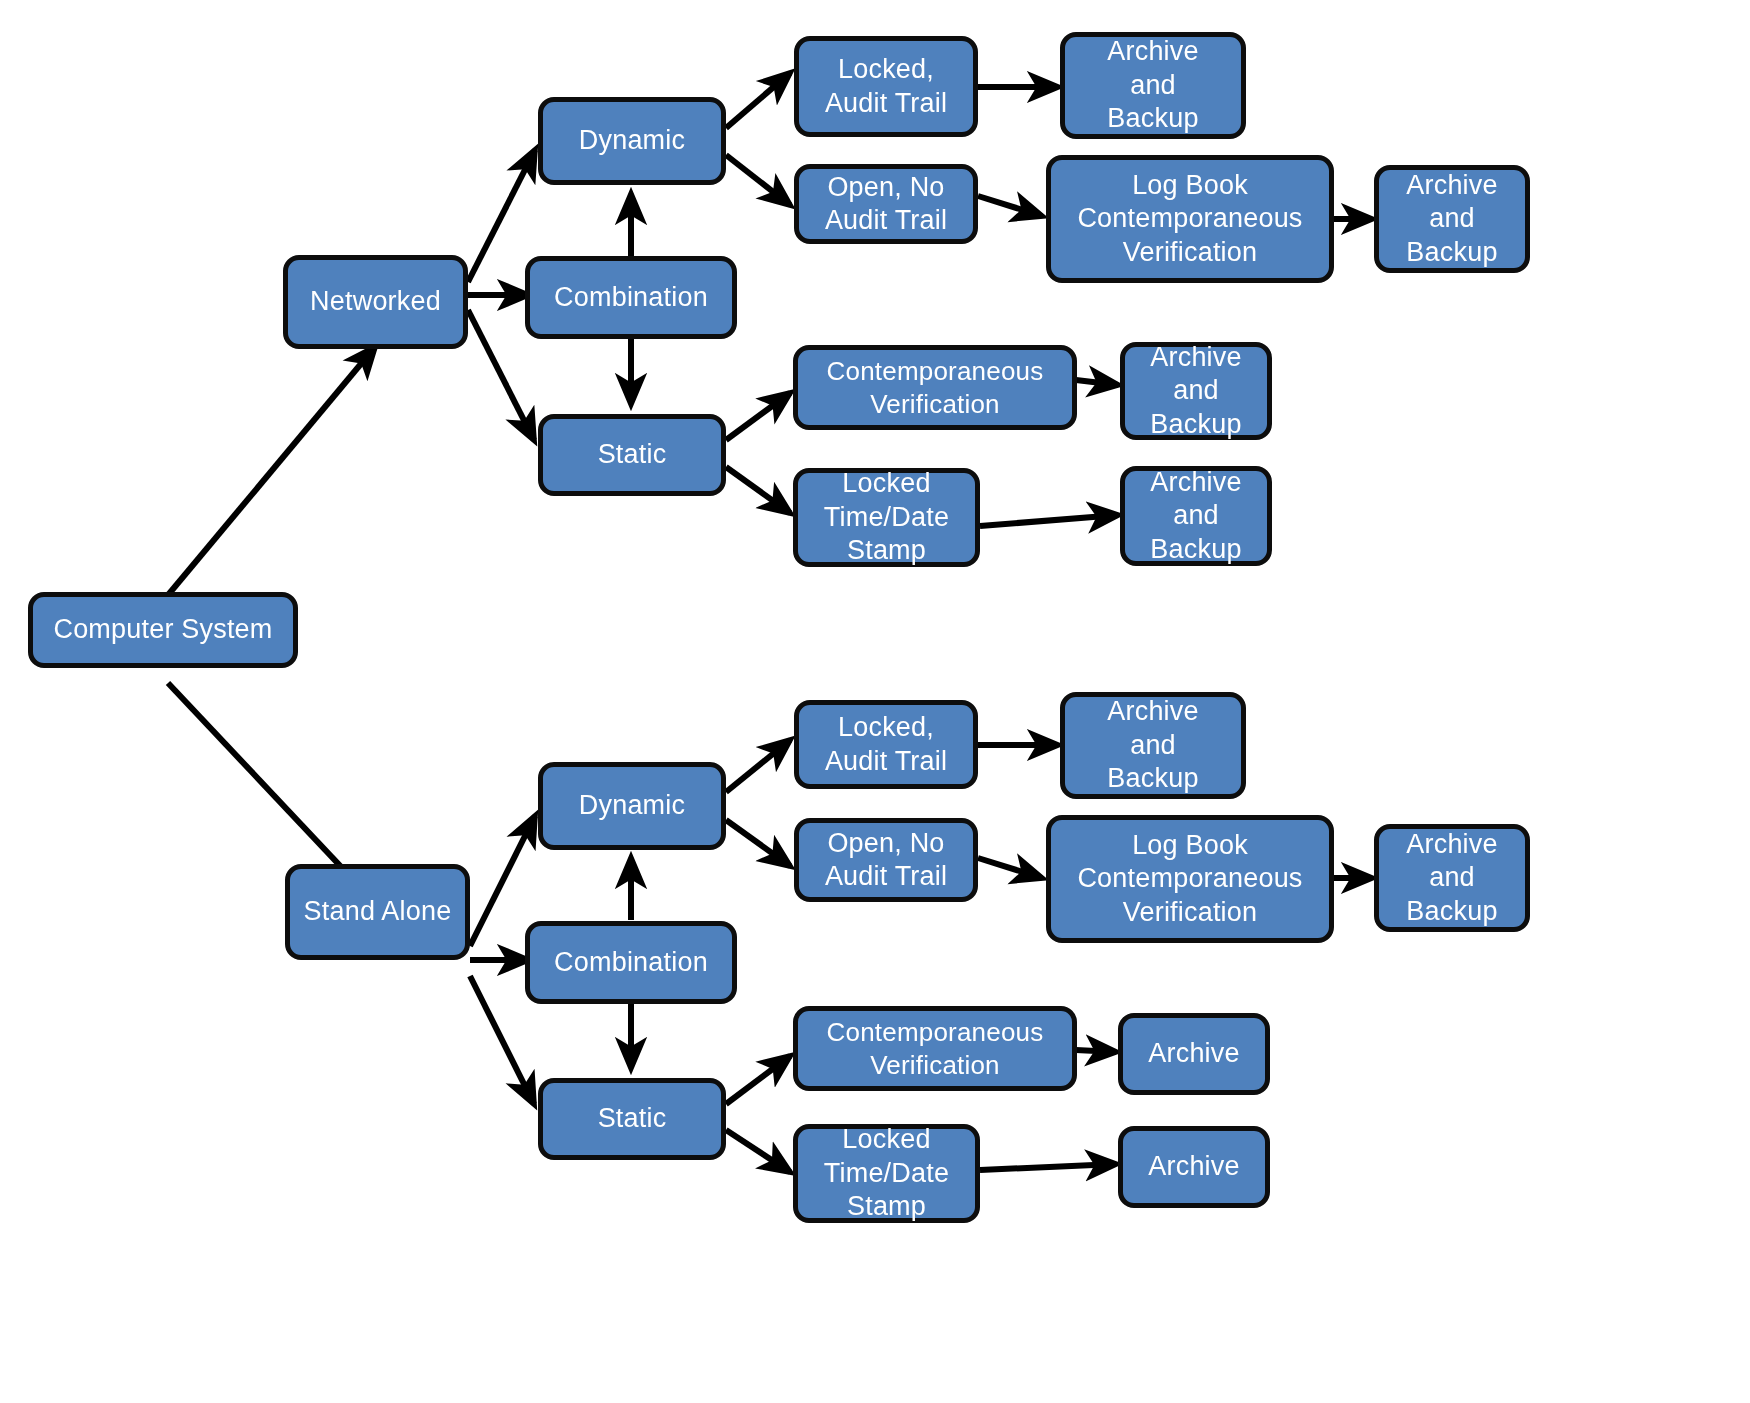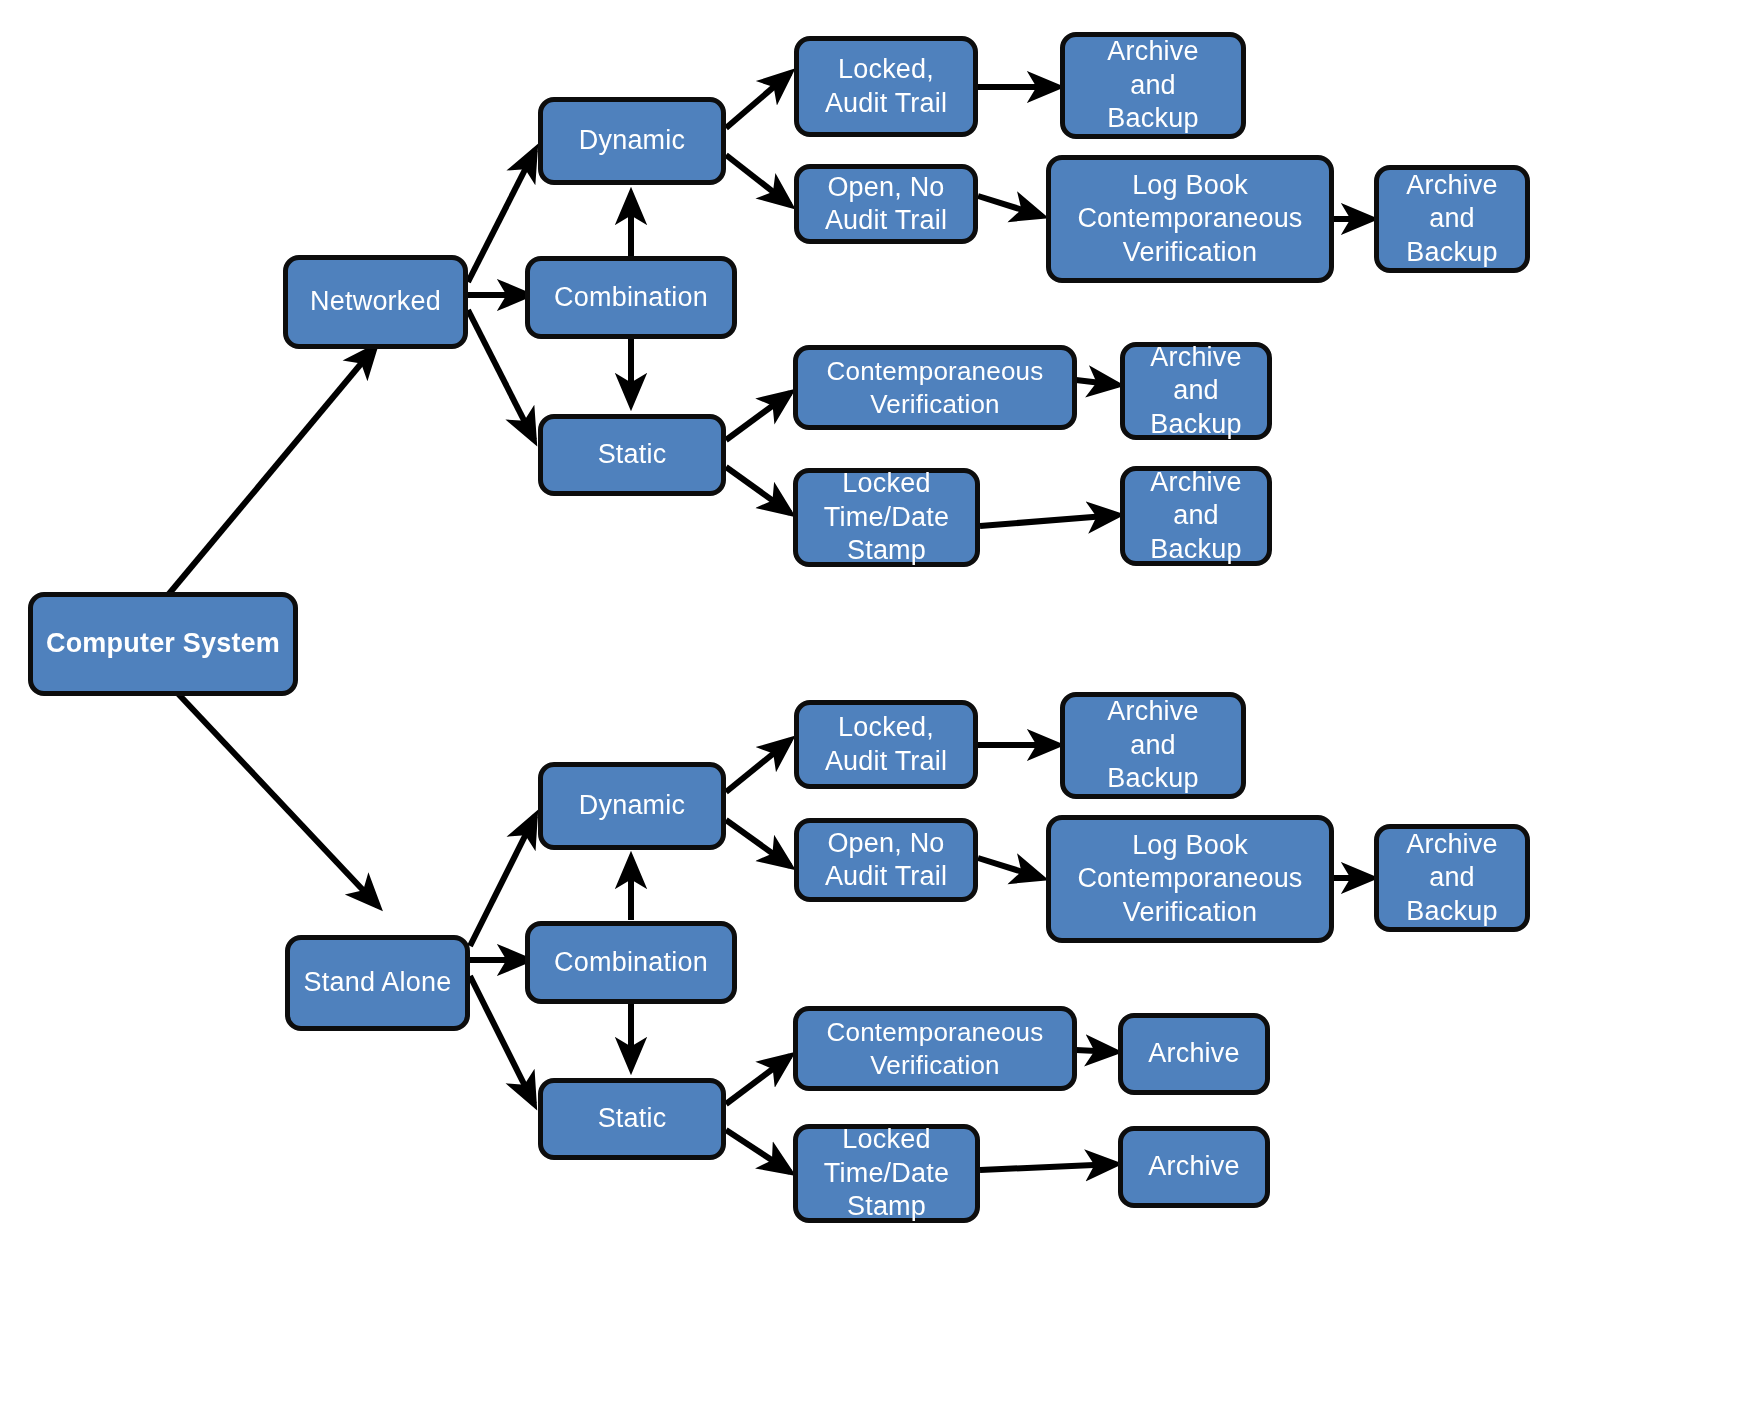--- a/index.html
+++ b/index.html
@@ -103,25 +103,25 @@
 
       <line x1="726" y1="1104" x2="790" y2="1056"></line>
       <line x1="726" y1="1130" x2="790" y2="1172"></line>
 
       <line x1="1076" y1="1050" x2="1116" y2="1052"></line>
 
       <line x1="980" y1="1170" x2="1116" y2="1164"></line>
     </g>
   </svg>
 
-  <div class="node-box" style="left:28px; top:592px; width:270px; height:104px;font-weight:bold;">Computer System</div>
+  <div class="node-box" style="left:28px; top:592px; width:270px; height:76px;">Computer System</div>
 
   <div class="node-box" style="left:283px; top:255px; width:185px; height:94px;">Networked</div>
 
-  <div class="node-box" style="left:285px; top:935px; width:185px; height:96px;">Stand Alone</div>
+  <div class="node-box" style="left:285px; top:864px; width:185px; height:96px;">Stand Alone</div>
 
   <div class="node-box" style="left:538px; top:97px; width:188px; height:88px;">Dynamic</div>
 
   <div class="node-box" style="left:525px; top:256px; width:212px; height:83px;">Combination</div>
 
   <div class="node-box" style="left:538px; top:414px; width:188px; height:82px;">Static</div>
 
   <div class="node-box" style="left:794px; top:36px; width:184px; height:101px;">Locked,
 Audit Trail</div>
 

